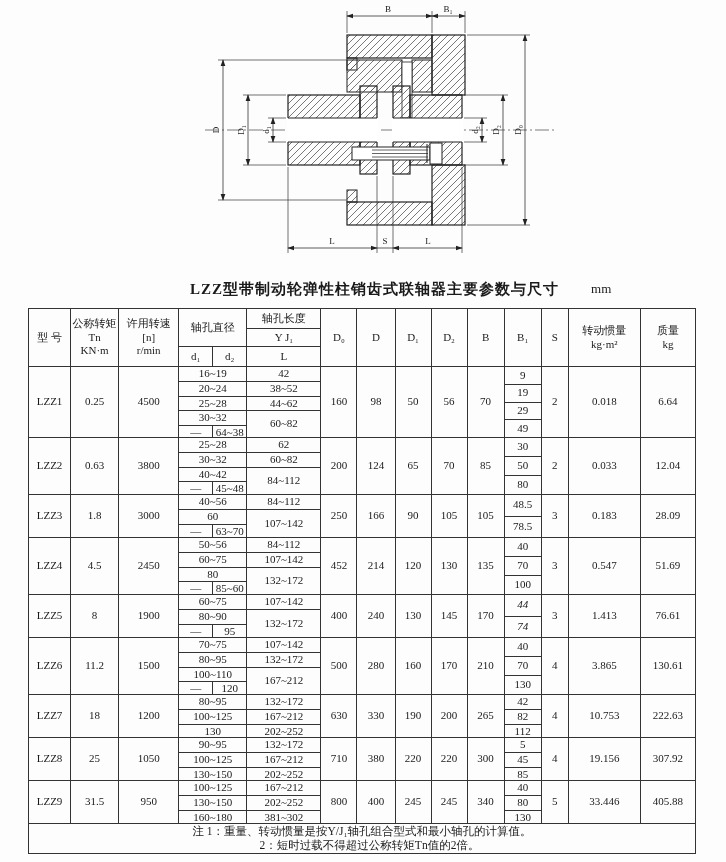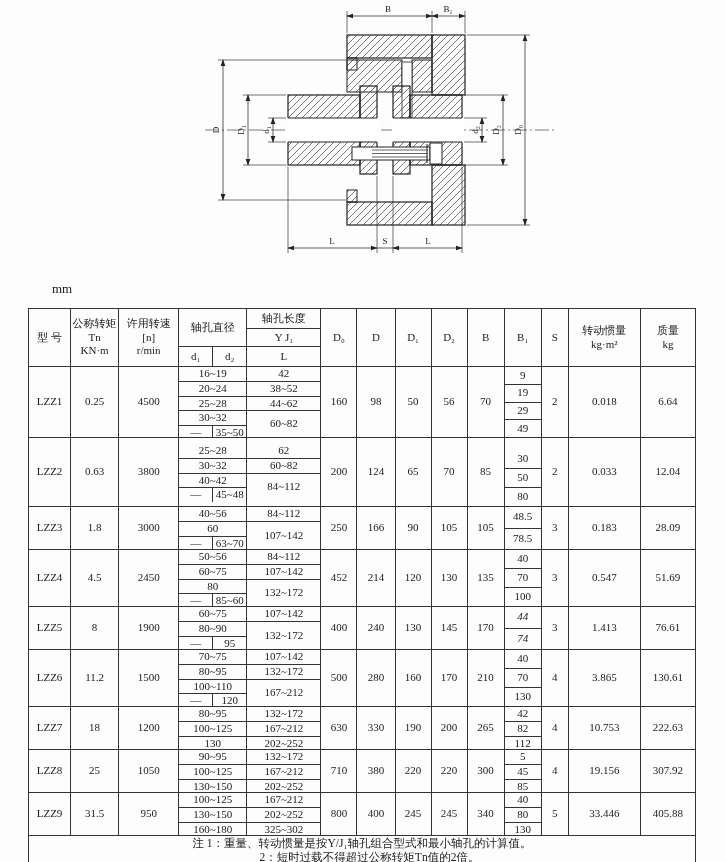--- a/index.html
+++ b/index.html
@@ -11,21 +11,21 @@
     position:relative;
   }
   .page { width:726px; height:862px; overflow:hidden; }
 
   
   .drawing-wrap { width:726px; height:270px; }
 
   
   .title-row { height:30px; display:flex; align-items:center; margin-top:4px; }
   .doc-title { flex:0 0 auto; margin-left:190px; font-size:15px; font-weight:bold; letter-spacing:1px; }
-  .unit-label { margin-left:52px; font-size:13px; }
+  .unit-label { margin-left:32px; font-size:13px; }
 
   
   table.spec {
     border-collapse:collapse; table-layout:fixed;
     width:668px; margin:4px 0 0 28px;
     font-size:11px;
   }
   table.spec td, table.spec th {
     border:1px solid #333; font-weight:normal;
     text-align:center; vertical-align:middle;
@@ -142,20 +142,21 @@
       <line x1="288" y1="248" x2="377" y2="248" stroke="#333" stroke-width="0.8" marker-start="url(#arr)" marker-end="url(#arr)"></line>
       <line x1="393" y1="248" x2="462" y2="248" stroke="#333" stroke-width="0.8" marker-start="url(#arr)" marker-end="url(#arr)"></line>
       <line x1="377" y1="248" x2="393" y2="248" stroke="#333" stroke-width="0.8"></line>
       <text x="332" y="244" text-anchor="middle">L</text>
       <text x="385" y="244" text-anchor="middle">S</text>
       <text x="428" y="244" text-anchor="middle">L</text>
     </svg>
   </div>
 
   <div class="title-row">
+    <span class="doc-title">LZZ型带制动轮弹性柱销齿式联轴器主要参数与尺寸</span>
     <span class="unit-label">mm</span>
   </div>
 
   <table class="spec">
     <colgroup>
       <col style="width:42px">
         <col style="width:48px">
         <col style="width:60px">
       <col style="width:34px">
         <col style="width:34px">
@@ -208,21 +209,21 @@
           <td>0.25</td>
           <td>4500</td>
           <td class="stack-cell" colspan="2">
             <div class="stack" style="height: 70px;">
               <div class="srow">16~19</div>
               <div class="srow">20~24</div>
               <div class="srow">25~28</div>
               <div class="srow">30~32</div>
               <div class="srow">
                 <div class="half first">—</div>
-                <div class="half">35~50</div>
+                <div class="half">64~38</div>
               </div>
             </div>
           </td>
           <td class="stack-cell">
             <div class="stack" style="height: 70px;">
               <div class="srow" style="flex: 1 1 0%;">42</div>
               <div class="srow" style="flex: 1 1 0%;">38~52</div>
               <div class="srow" style="flex: 1 1 0%;">44~62</div>
               <div class="srow" style="flex: 2 1 0%;">60~82</div>
             </div>
@@ -265,21 +266,21 @@
               <div class="srow" style="flex: 1 1 0%;">60~82</div>
               <div class="srow" style="flex: 2 1 0%;">84~112</div>
             </div>
           </td>
           <td>200</td>
           <td>124</td>
           <td>65</td>
           <td>70</td>
           <td>85</td>
           <td class="stack-cell">
-            <div class="stack" style="height: 56px; margin-top: 12px;">
+            <div class="stack" style="height: 56px;">
               <div class="srow">30</div>
               <div class="srow">50</div>
               <div class="srow">80</div>
             </div>
           </td>
           <td>2</td>
           <td>0.033</td>
           <td>12.04</td>
         </tr>
         <tr>
@@ -504,21 +505,21 @@
             <div class="stack" style="height: 42px;">
               <div class="srow">100~125</div>
               <div class="srow">130~150</div>
               <div class="srow">160~180</div>
             </div>
           </td>
           <td class="stack-cell">
             <div class="stack" style="height: 42px;">
               <div class="srow" style="flex: 1 1 0%;">167~212</div>
               <div class="srow" style="flex: 1 1 0%;">202~252</div>
-              <div class="srow" style="flex: 1 1 0%;">325~302</div>
+              <div class="srow" style="flex: 1 1 0%;">381~302</div>
             </div>
           </td>
           <td>800</td>
           <td>400</td>
           <td>245</td>
           <td>245</td>
           <td>340</td>
           <td class="stack-cell">
             <div class="stack" style="height: 42px;">
               <div class="srow">40</div>

